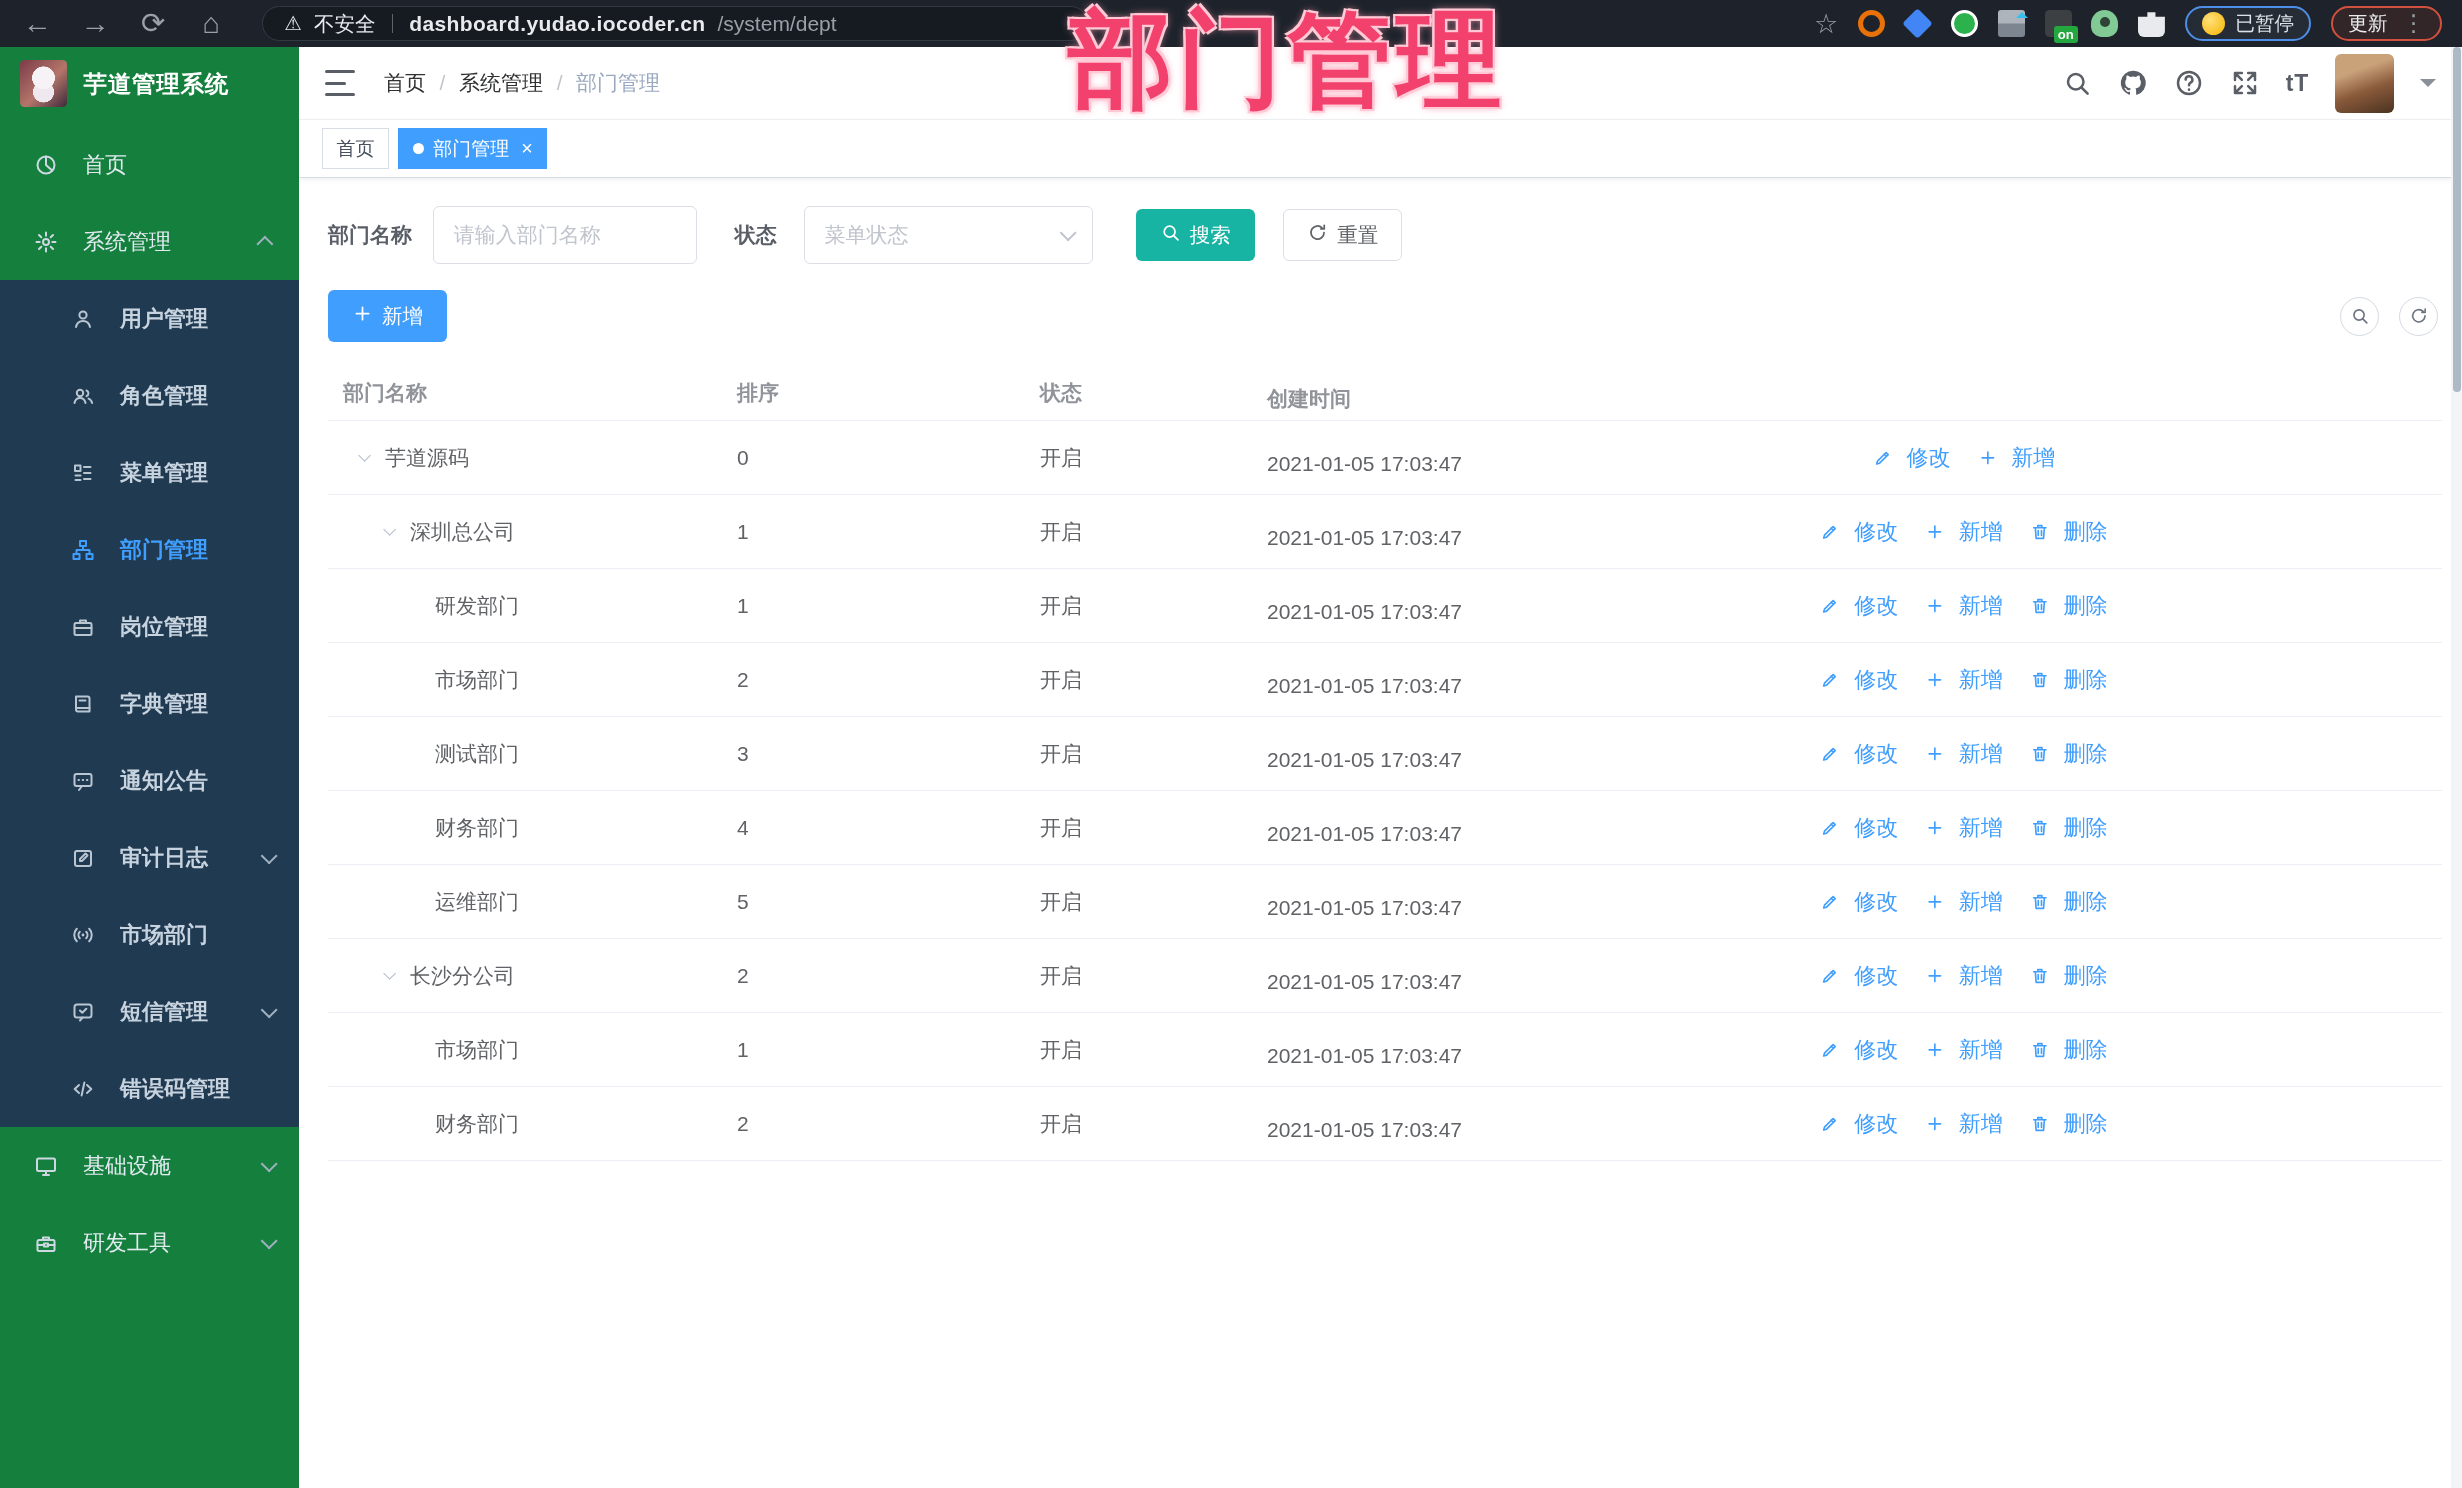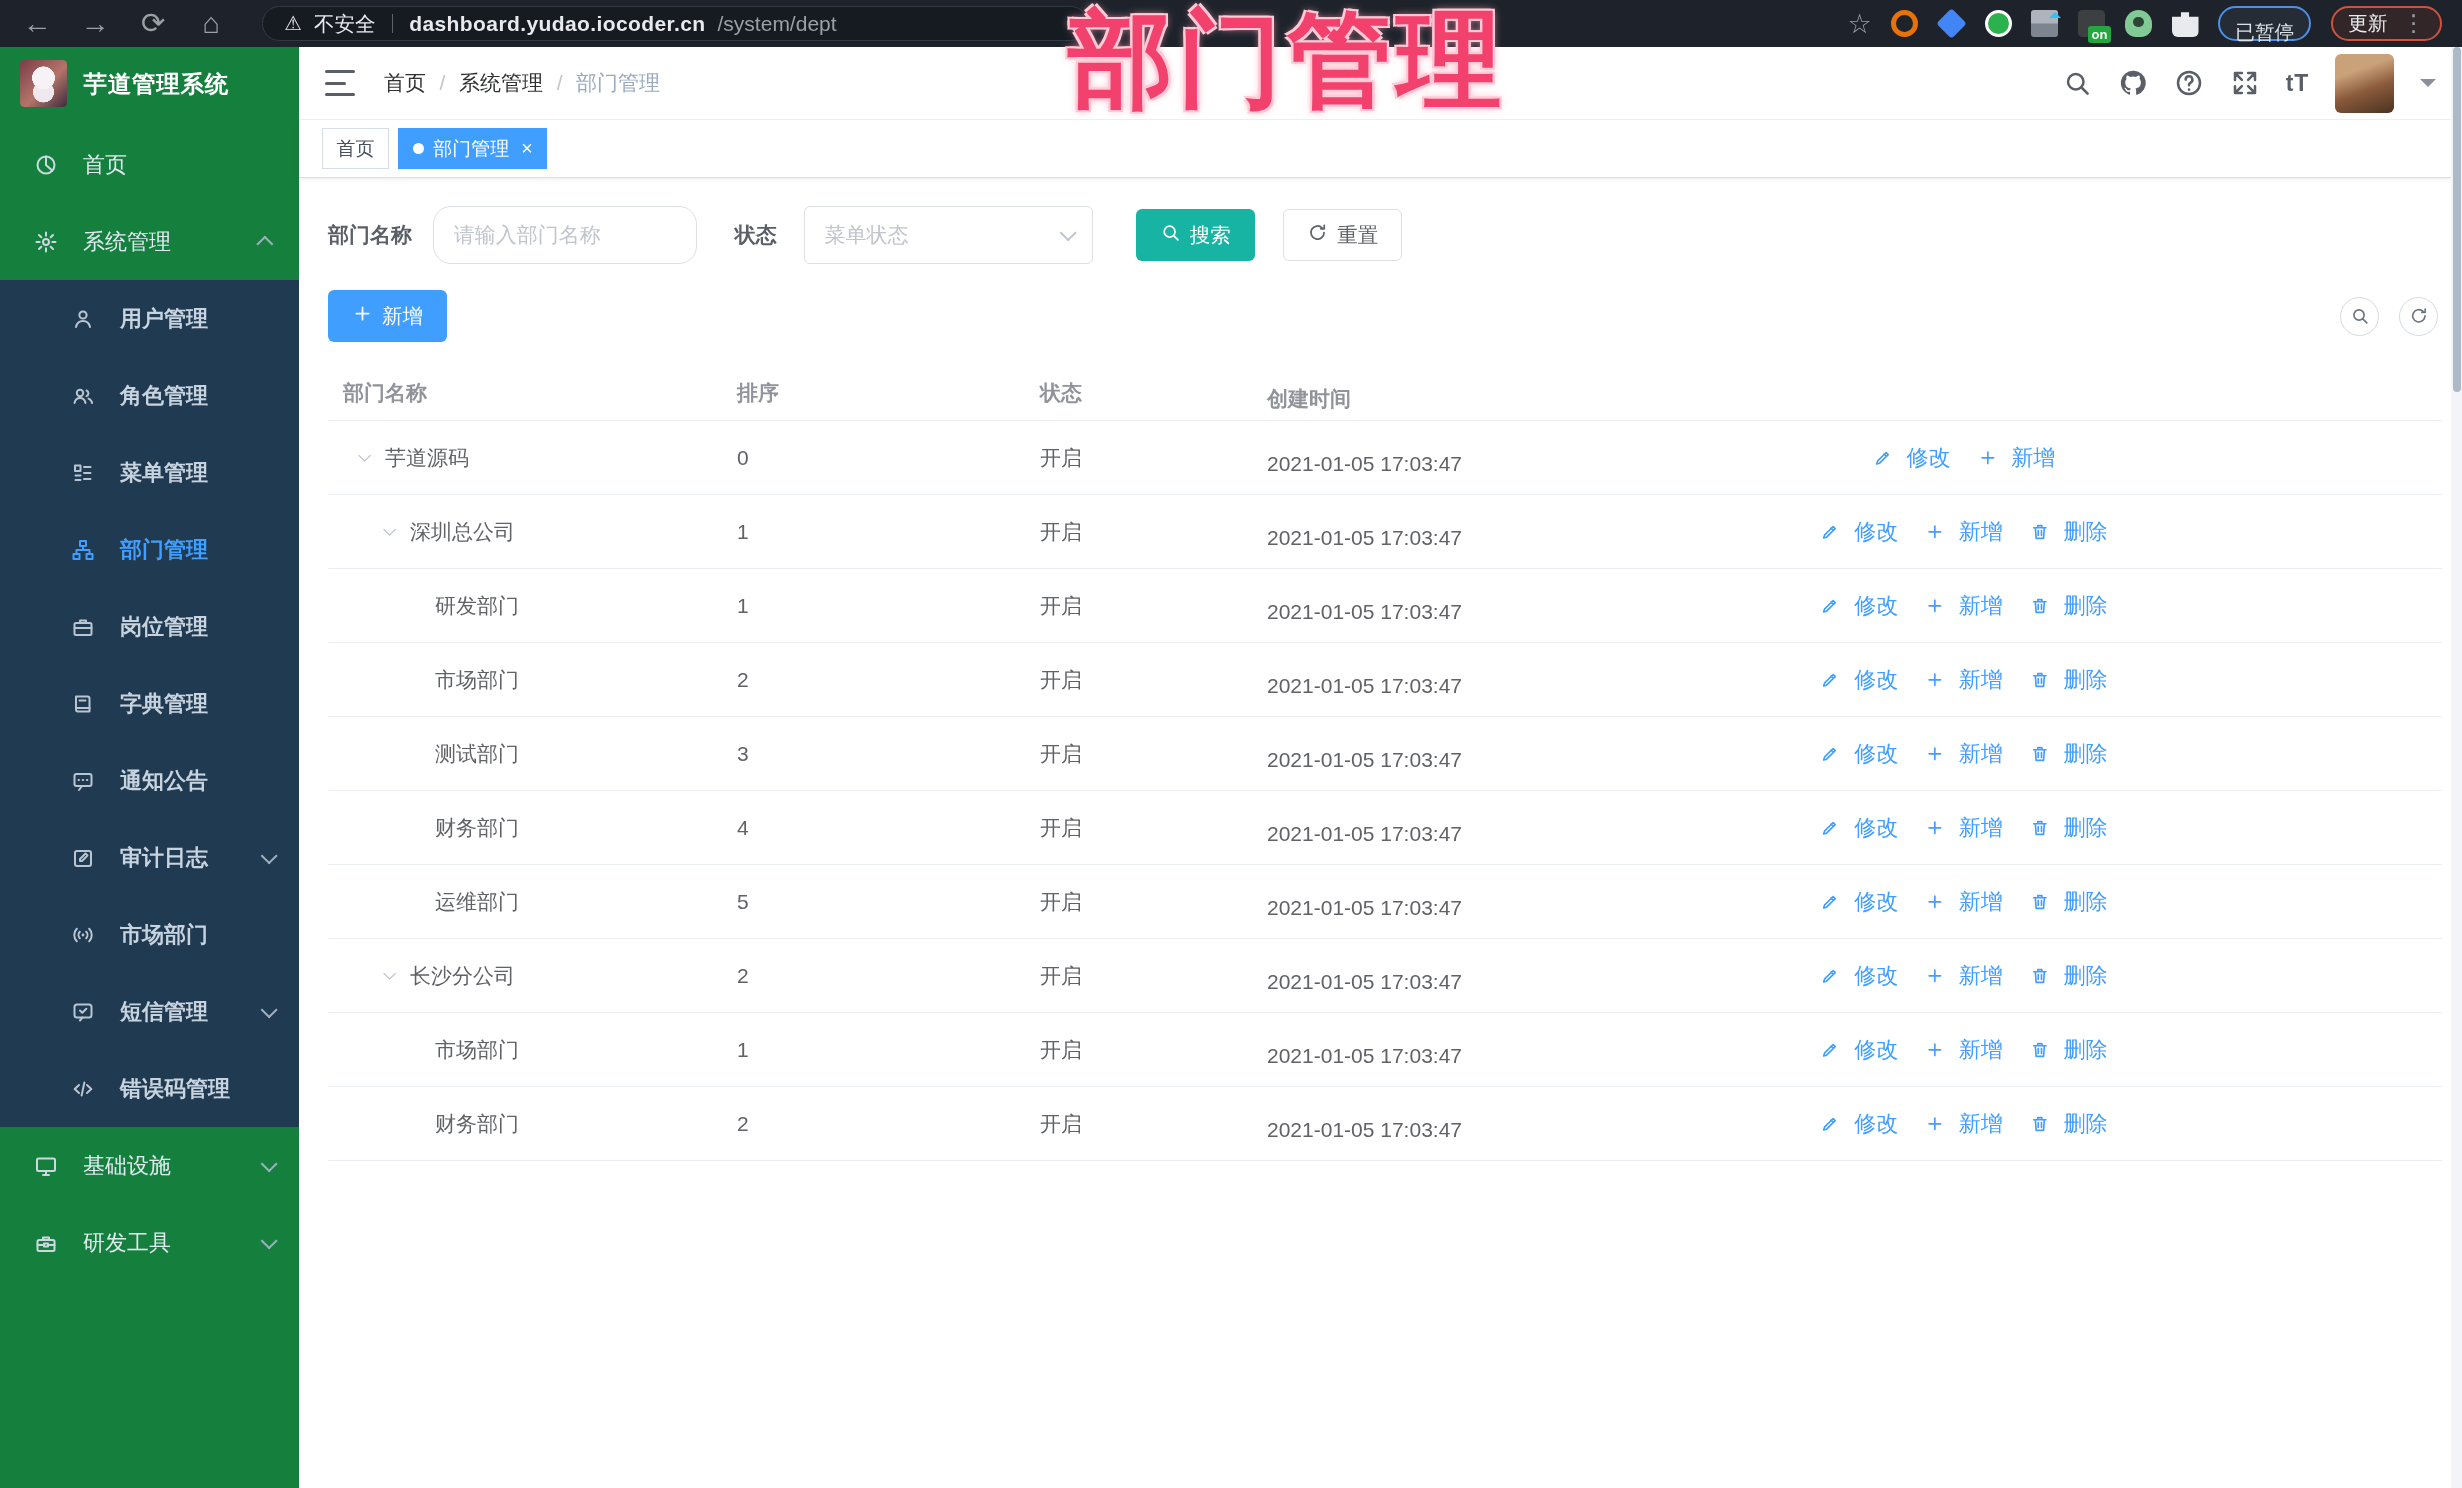--- a/index.html
+++ b/index.html
@@ -35,21 +35,21 @@
   .ext.green  { background: #2bb24c; border-radius: 50%; border: 3px solid #fff; }
   .ext.squares{ background: linear-gradient(180deg,#aeb4bb 48%,#7d8590 52%); border-radius: 3px; }
   .ext.squares:after{ content:""; position:absolute; right:-3px; top:-4.5px; border:6px solid transparent; border-bottom-color:#35c0f0; }
   .ext.onoff  { background: #3c4043; border-radius: 4.5px; }
   .ext.onoff:after { content:"on"; position:absolute; bottom:-6px; right:-6px; background:#24a73f; color:#fff;
        font-size:13px; padding:0.8px 3.8px; border-radius:3px; font-weight:bold; }
   .ext.key    { background: #81c995; border-radius: 50% 50% 40% 40%; }
   .ext.key:after{ content:""; position:absolute; left:8.3px; top:6.8px; width:10.6px; height:10.6px; border-radius:50%; background:#2d4436; }
   .ext.puzzle { background: #e8eaed; border-radius: 6px; clip-path: polygon(0 25%,35% 25%,35% 8%,65% 8%,65% 25%,100% 25%,100% 100%,0 100%); }
   .pill { height: 35px; border-radius: 18px; display: flex; align-items: center; gap: 10.6px; padding: 0 15px; }
-  .pill.profile { border: 2.3px solid #4d8fe8; background: #262c35; color: #dbe1e8; font-size: 19.7px; flex-direction: column; }
+  .pill.profile { border: 2.3px solid #4d8fe8; background: #262c35; color: #dbe1e8; font-size: 19.7px; }
   .pill.profile .face { width: 23px; height: 23px; border-radius: 50%; background: radial-gradient(circle at 35% 35%, #ffe07a, #f7b500); }
   .pill.update { border: 2.3px solid #d2513e; background: #322629; color: #e8eaed; font-size: 19.7px; gap: 15px; }
   .pill.update .dots { color: #9aa0a6; font-size: 23px; letter-spacing: 0; }
 
   
   .watermark {
     position: absolute; left: 1068px; top: 4.5px; z-index: 60; pointer-events: none;
     font-size: 105px; font-weight: bold; color: #f2416c; letter-spacing: 4.5px; line-height: 1.05;
     text-shadow: -2.3px -2.3px 0 #ffc9d6, 2.3px -2.3px 0 #ffc9d6, -2.3px 2.3px 0 #ffc9d6, 2.3px 2.3px 0 #ffc9d6, 0 0 9px #ff9db4;
     white-space: nowrap;
@@ -103,21 +103,21 @@
       background: #fff; color: #495060; font-size: 19px; cursor: pointer; }
   .tag.active { background: #409eff; border-color: #409eff; color: #fff; }
   .tag .dot { width: 11.4px; height: 11.4px; border-radius: 50%; background: #fff; }
   .tag .x { font-size: 19.7px; margin-left: 3px; }
 
   
   .content { flex: 1; background: #fff; padding: 27px 24px 0 29px; position: relative; }
 
   .filters { display: flex; align-items: center; gap: 18px; height: 59px; }
   .f-label { font-weight: bold; color: #5a5e66; margin-right: 3px; white-space: nowrap; }
-  .f-input { width: 264px; height: 58px; border: 0.8px solid #dcdfe6; border-radius: 18px; padding: 0 19.7px;
+  .f-input { width: 264px; height: 58px; border: 0.8px solid #dcdfe6; border-radius: 6px; padding: 0 19.7px;
       font-size: 21px; color: #606266; font-family: inherit; }
   .f-input::placeholder { color: #c0c4cc; }
   .f-select { width: 289px; height: 58px; border: 0.8px solid #dcdfe6; border-radius: 6px; padding: 0 19.7px;
       display: flex; align-items: center; justify-content: space-between; color: #c0c4cc; cursor: pointer; margin-left: 6px;}
   .f-select .chev { border-color: #c0c4cc; }
   .btn { height: 52px; border-radius: 6px; display: inline-flex; align-items: center; gap: 9px; padding: 0 23px;
       font-size: 20.5px; cursor: pointer; border: 0.8px solid transparent; white-space: nowrap; }
   .btn svg { width: 21px; height: 21px; }
   .btn.search { background: #17b3a3; color: #fff; margin-left: 25px; }
   .btn.reset  { background: #fff; color: #606266; border-color: #dcdfe6; margin-left: 10.6px; }

